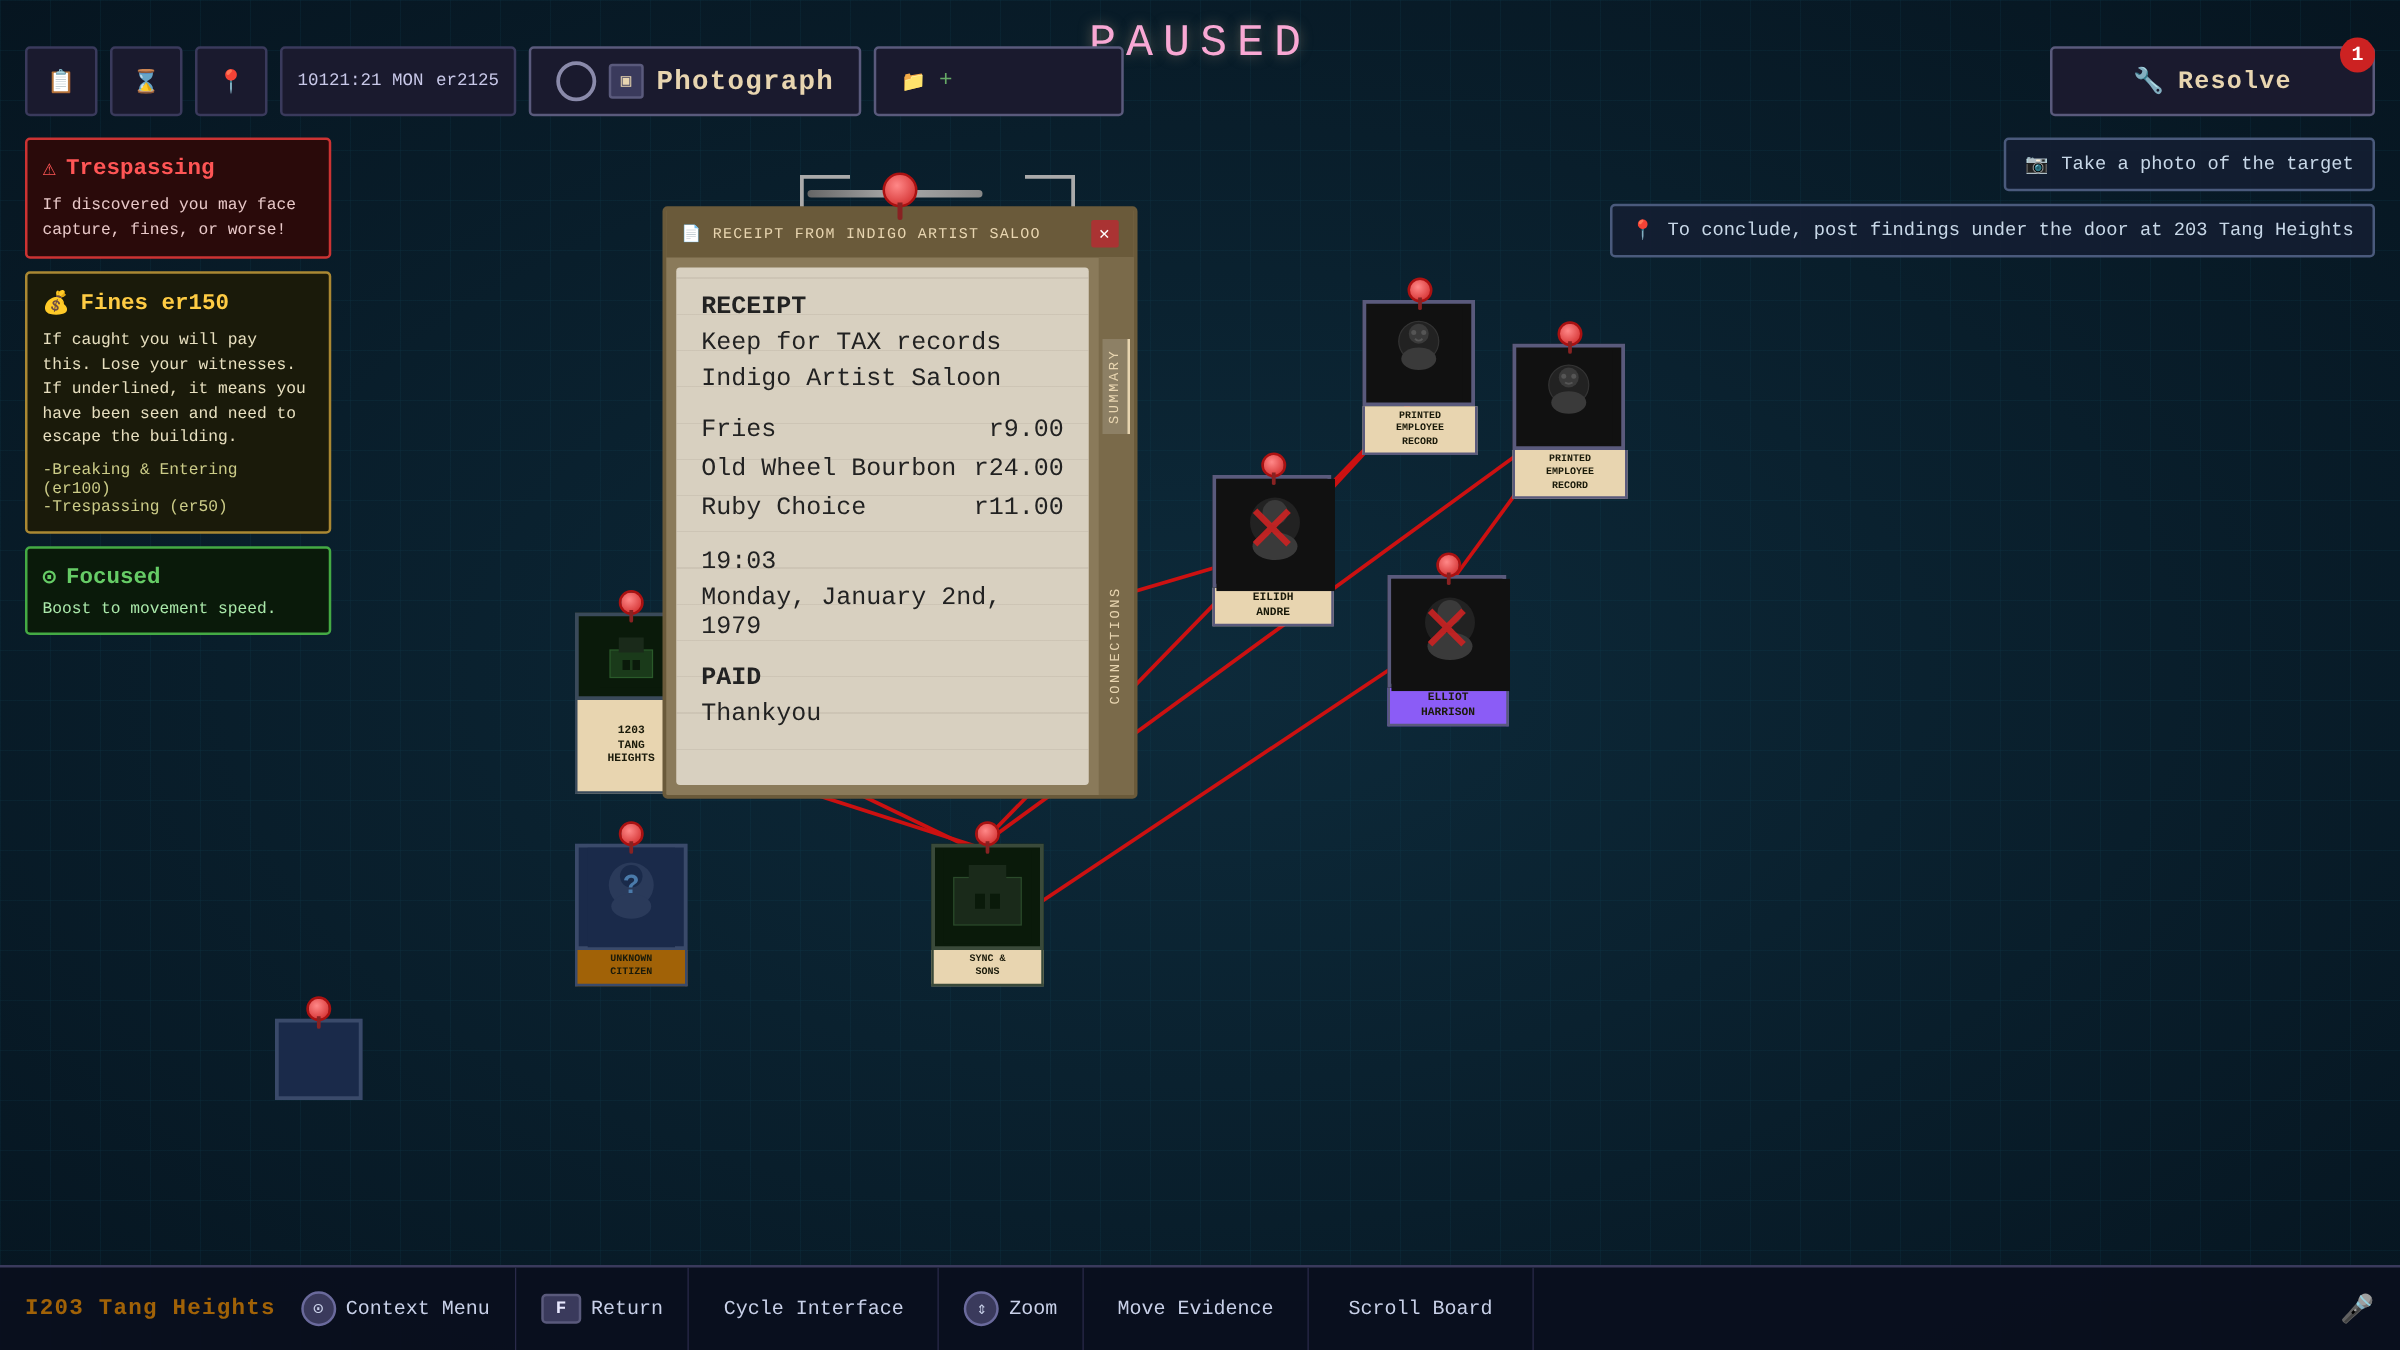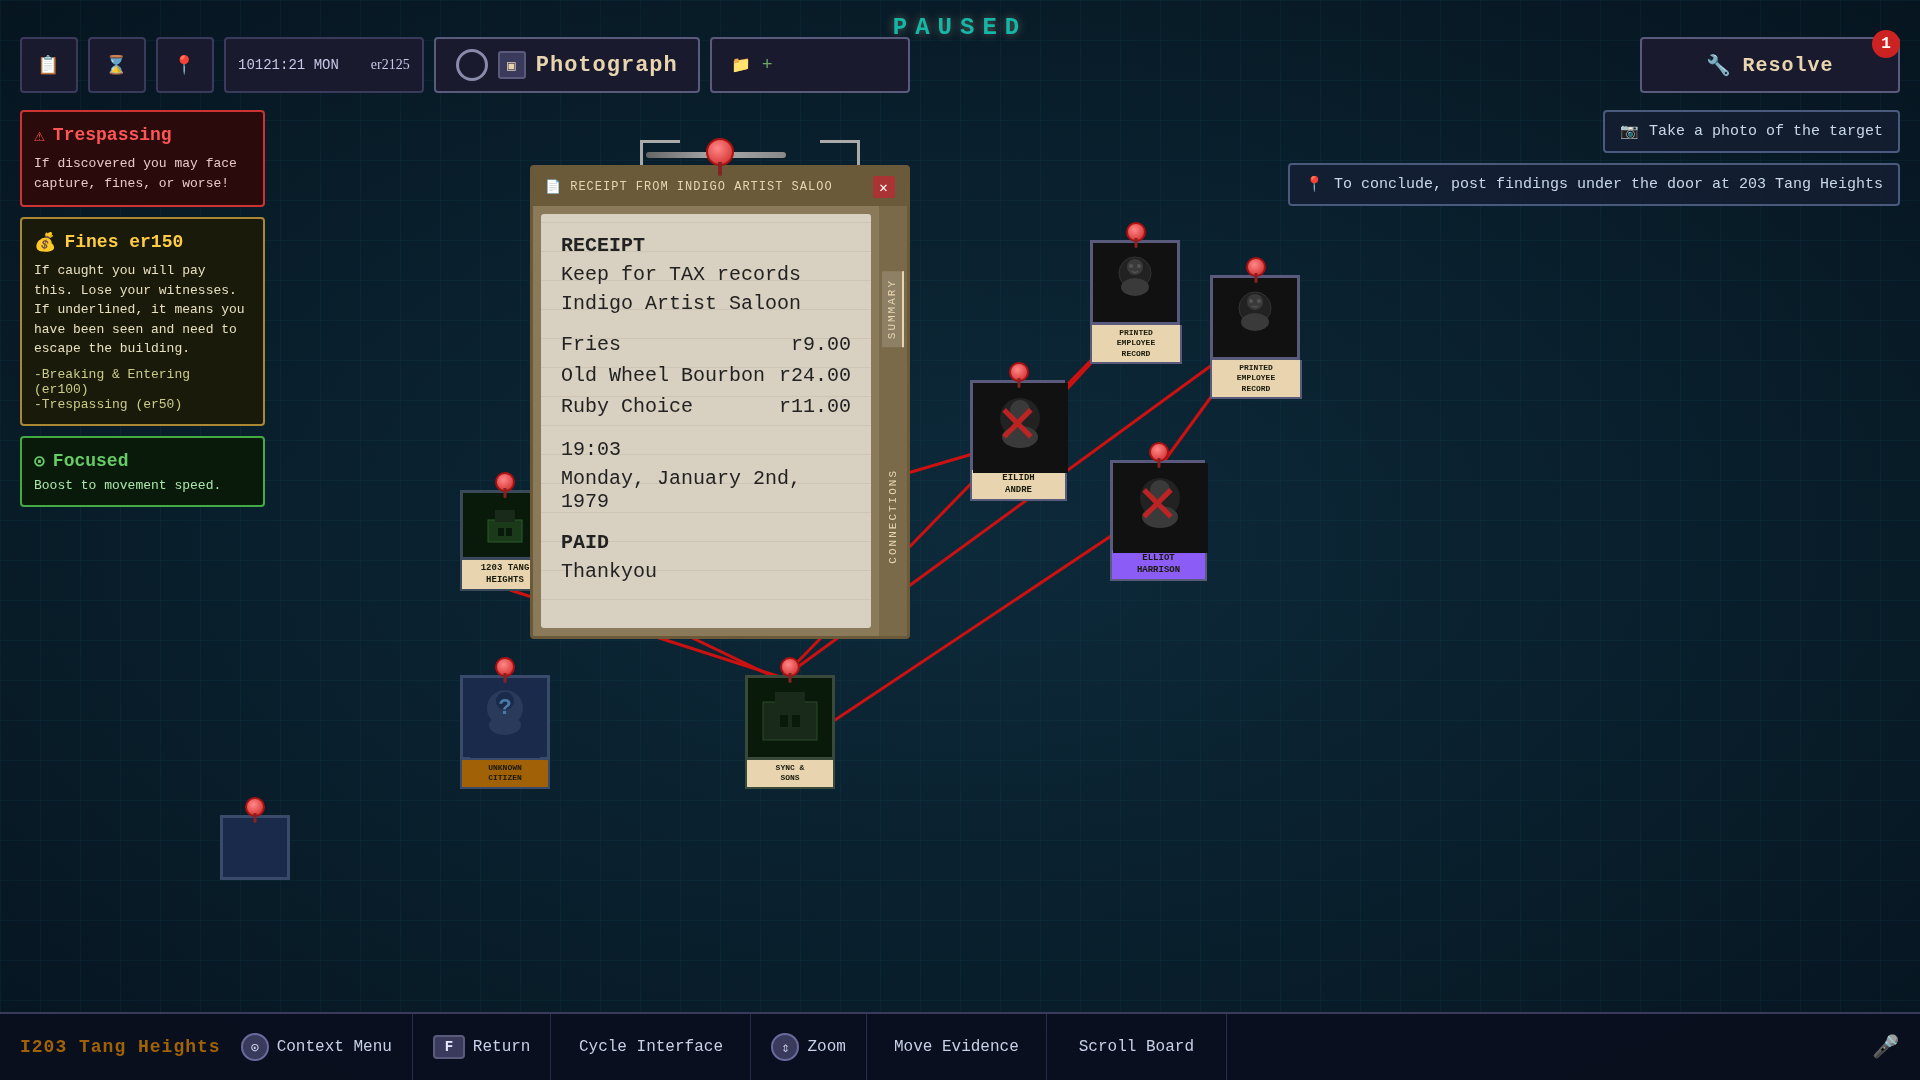--- a/index.html
+++ b/index.html
@@ -30,24 +30,24 @@
         linear-gradient(90deg, rgba(20,80,100,0.15) 1px, transparent 1px);
       background-size: 40px 40px;
     }
 
     
     .paused-text {
       position: absolute;
       top: 14px;
       left: 50%;
       transform: translateX(-50%);
-      font-size: 24px;
+      font-size: 36px;
       letter-spacing: 8px;
-      color: #14b8a6;
-      font-weight: bold;
+      color: #f9a8d4;
+      font-weight: normal;
       text-shadow: 0 0 10px rgba(200,176,138,0.5);
     }
 
     
     .top-bar {
       position: absolute;
       top: 30px;
       left: 0;
       right: 0;
       height: 70px;
@@ -533,21 +533,21 @@
     <div class="stat-icon">⌛</div>
   </div>
   <div class="stat-box">
     <div class="stat-icon">📍</div>
   </div>
   <div class="stat-box">
     <div class="stat-values">
       <span>101</span>
       <span>21:21 MON</span>
     </div>
-    <div class="stat-values" style="margin-left:24px;font-family:Liberation Serif, serif;">
+    <div class="stat-values" style="margin-left:2px;">
       <span>er2125</span>
     </div>
   </div>
 
   <div class="photograph-btn">
     <div class="photograph-icon"></div>
     <div class="photo-sub-icon">▣</div>
     <span>Photograph</span>
   </div>
 
@@ -671,21 +671,21 @@
   <div class="red-pin"></div>
   <div style="width:90px; height:70px; background:#0a1a0a; border:3px solid #3a4a5a; display:flex; align-items:center; justify-content:center;">
     <svg width="50" height="50" viewBox="0 0 50 50">
       <rect width="50" height="50" fill="#0a1a0a"></rect>
       <rect x="8" y="20" width="34" height="22" fill="#1a3a1a" stroke="#2a5a2a" stroke-width="1"></rect>
       <rect x="15" y="10" width="20" height="12" fill="#1a2a1a"></rect>
       <rect x="18" y="28" width="6" height="8" fill="#0a1a0a"></rect>
       <rect x="26" y="28" width="6" height="8" fill="#0a1a0a"></rect>
     </svg>
   </div>
-  <div style="background:#e8d5b0; color:#1a1a0a; font-size:9px; text-align:center; padding:3px; font-weight:bold; text-transform:uppercase; line-height:1.3; border:2px solid #3a4a5a; border-top:0;">1203 Tang<br>Heights</div>
+  <div style="background:#e8d5b0; color:#1a1a0a; font-size:9px; text-align:center; padding:19px; font-weight:bold; text-transform:uppercase; line-height:1.3; border:2px solid #3a4a5a; border-top:0;">1203 Tang<br>Heights</div>
 </div>
 
 <div style="position:absolute; top:240px; left:1090px; width:92px; overflow:visible;">
   <div class="red-pin"></div>
   <div style="width:90px; height:85px; background:#111; border:3px solid #5a5a7c; display:flex; align-items:center; justify-content:center;">
     <svg width="70" height="75" viewBox="0 0 70 75">
       <rect width="70" height="75" fill="#111"></rect>
       <circle cx="35" cy="28" r="16" fill="#222" stroke="#333" stroke-width="1"></circle>
       <circle cx="35" cy="22" r="8" fill="#3a3a3a"></circle>
       <ellipse cx="35" cy="42" rx="14" ry="9" fill="#3a3a3a"></ellipse>

